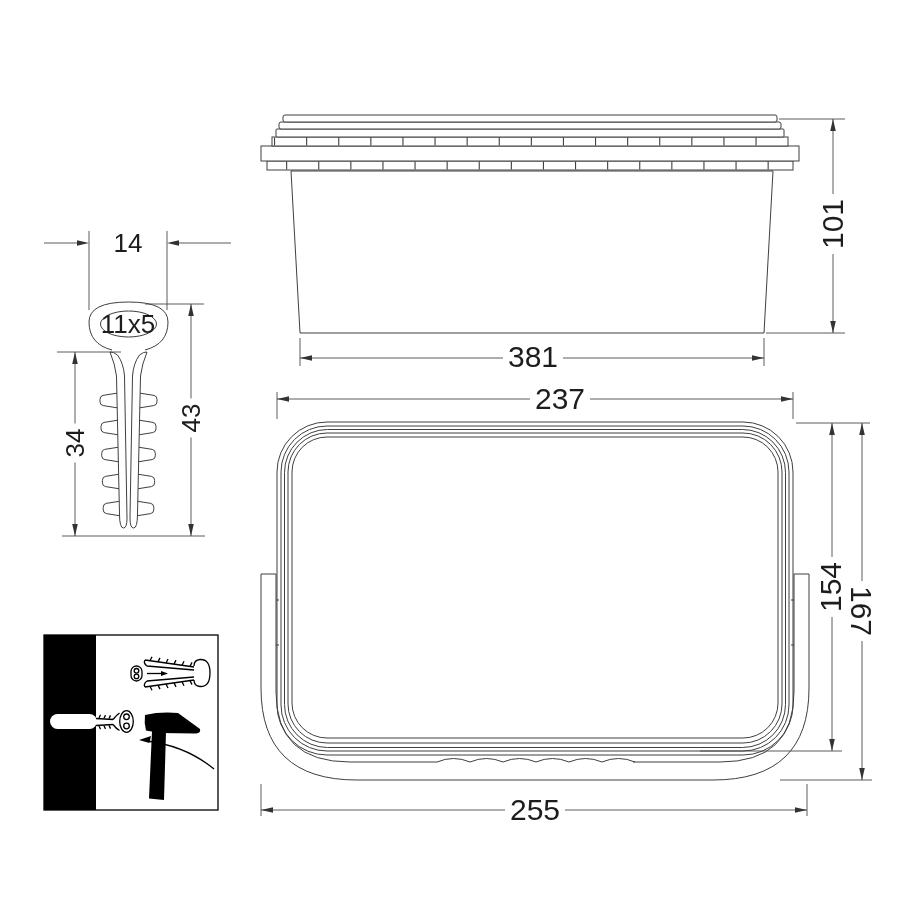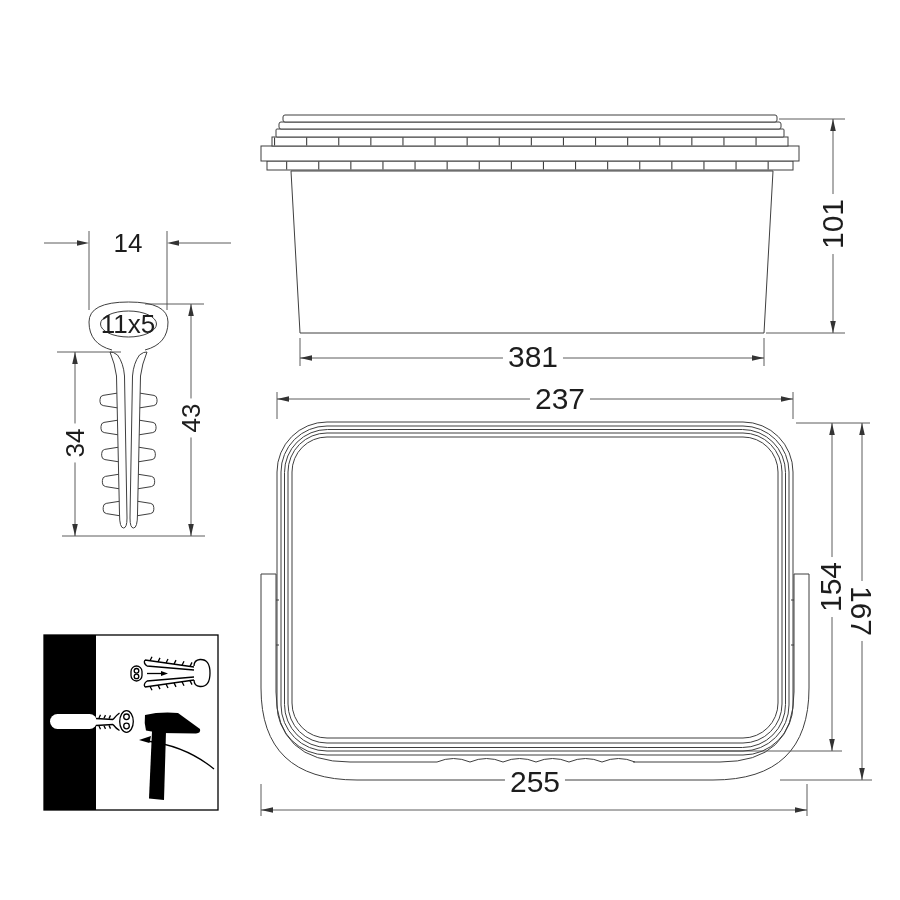--- a/index.html
+++ b/index.html
@@ -186,14 +186,14 @@
   <div class="dim-label tiny" style="left:128px;top:324px;">11x5</div>
   <div class="dim-label small rot-ccw" style="left:75px;top:443px;">34</div>
   <div class="dim-label small rot-ccw" style="left:191px;top:418px;">43</div>
 
   <div class="dim-label" style="left:533px;top:357px;">381</div>
   <div class="dim-label rot-ccw" style="left:833px;top:224px;">101</div>
 
   <div class="dim-label" style="left:560px;top:399px;">237</div>
   <div class="dim-label rot-ccw" style="left:831px;top:587px;">154</div>
   <div class="dim-label rot-cw" style="left:861px;top:611px;">167</div>
-  <div class="dim-label" style="left:535px;top:782px;">255</div>
+  <div class="dim-label" style="left:535px;top:810px;">255</div>
 </div>
 
 </body></html>

